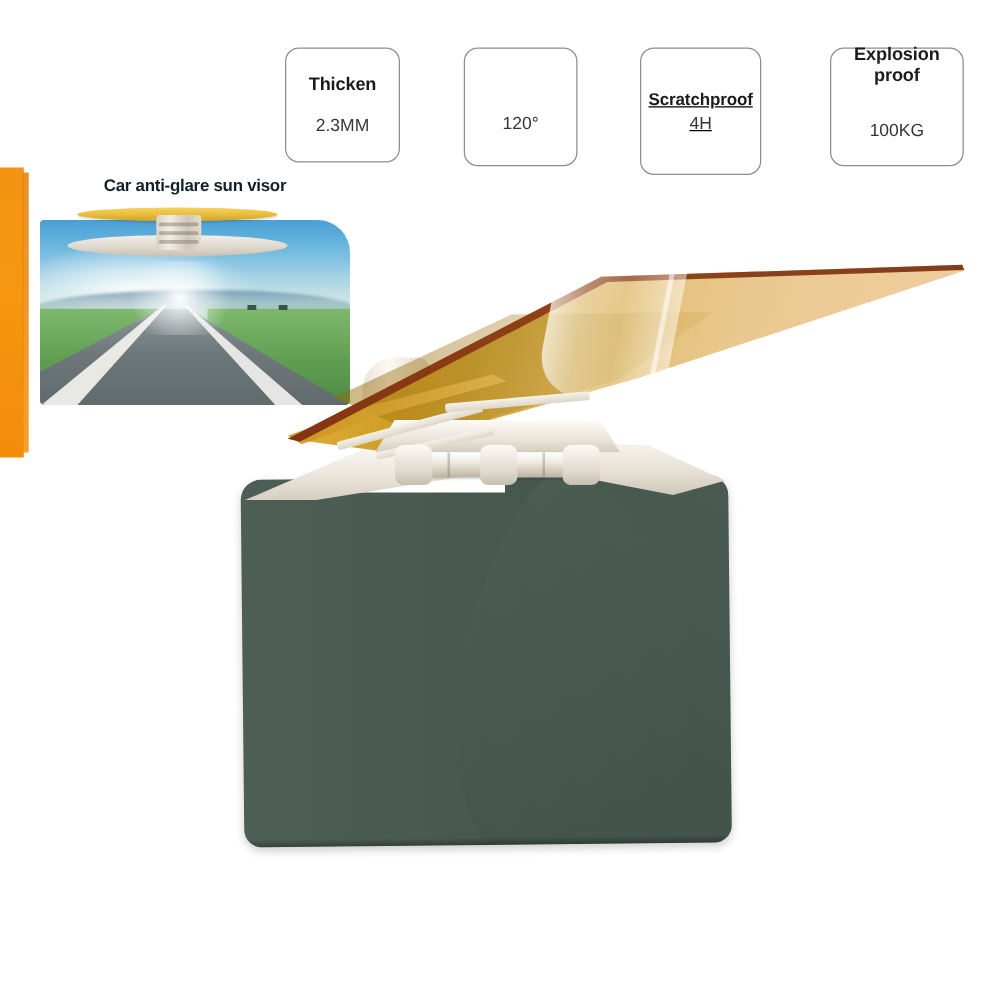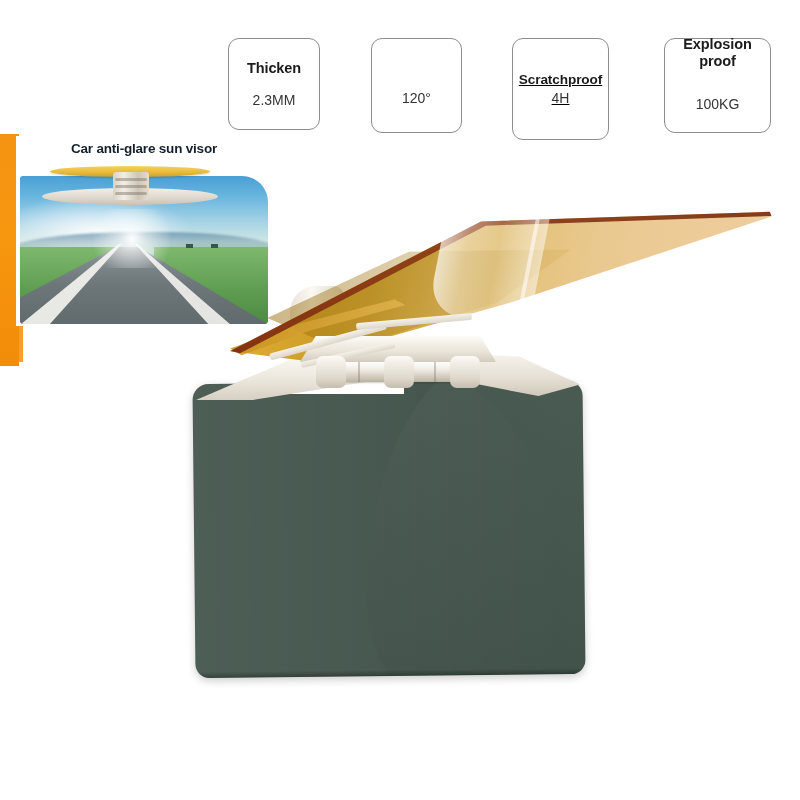--- a/index.html
+++ b/index.html
@@ -80,21 +80,21 @@
     width: 5px;
     height: 224px;
     background: linear-gradient(180deg, #e07f06, #f0900c);
     opacity: .85;
     transform: skewY(-1.2deg);
   }
 
   
   .inset {
     position: absolute;
-    left: 16px;
+    left: 28px;
     top: 136px;
     width: 256px;
     height: 190px;
     background: #ffffff;
     overflow: hidden;
   }
   .inset-caption {
     position: absolute;
     left: 0;
     top: 5px;

